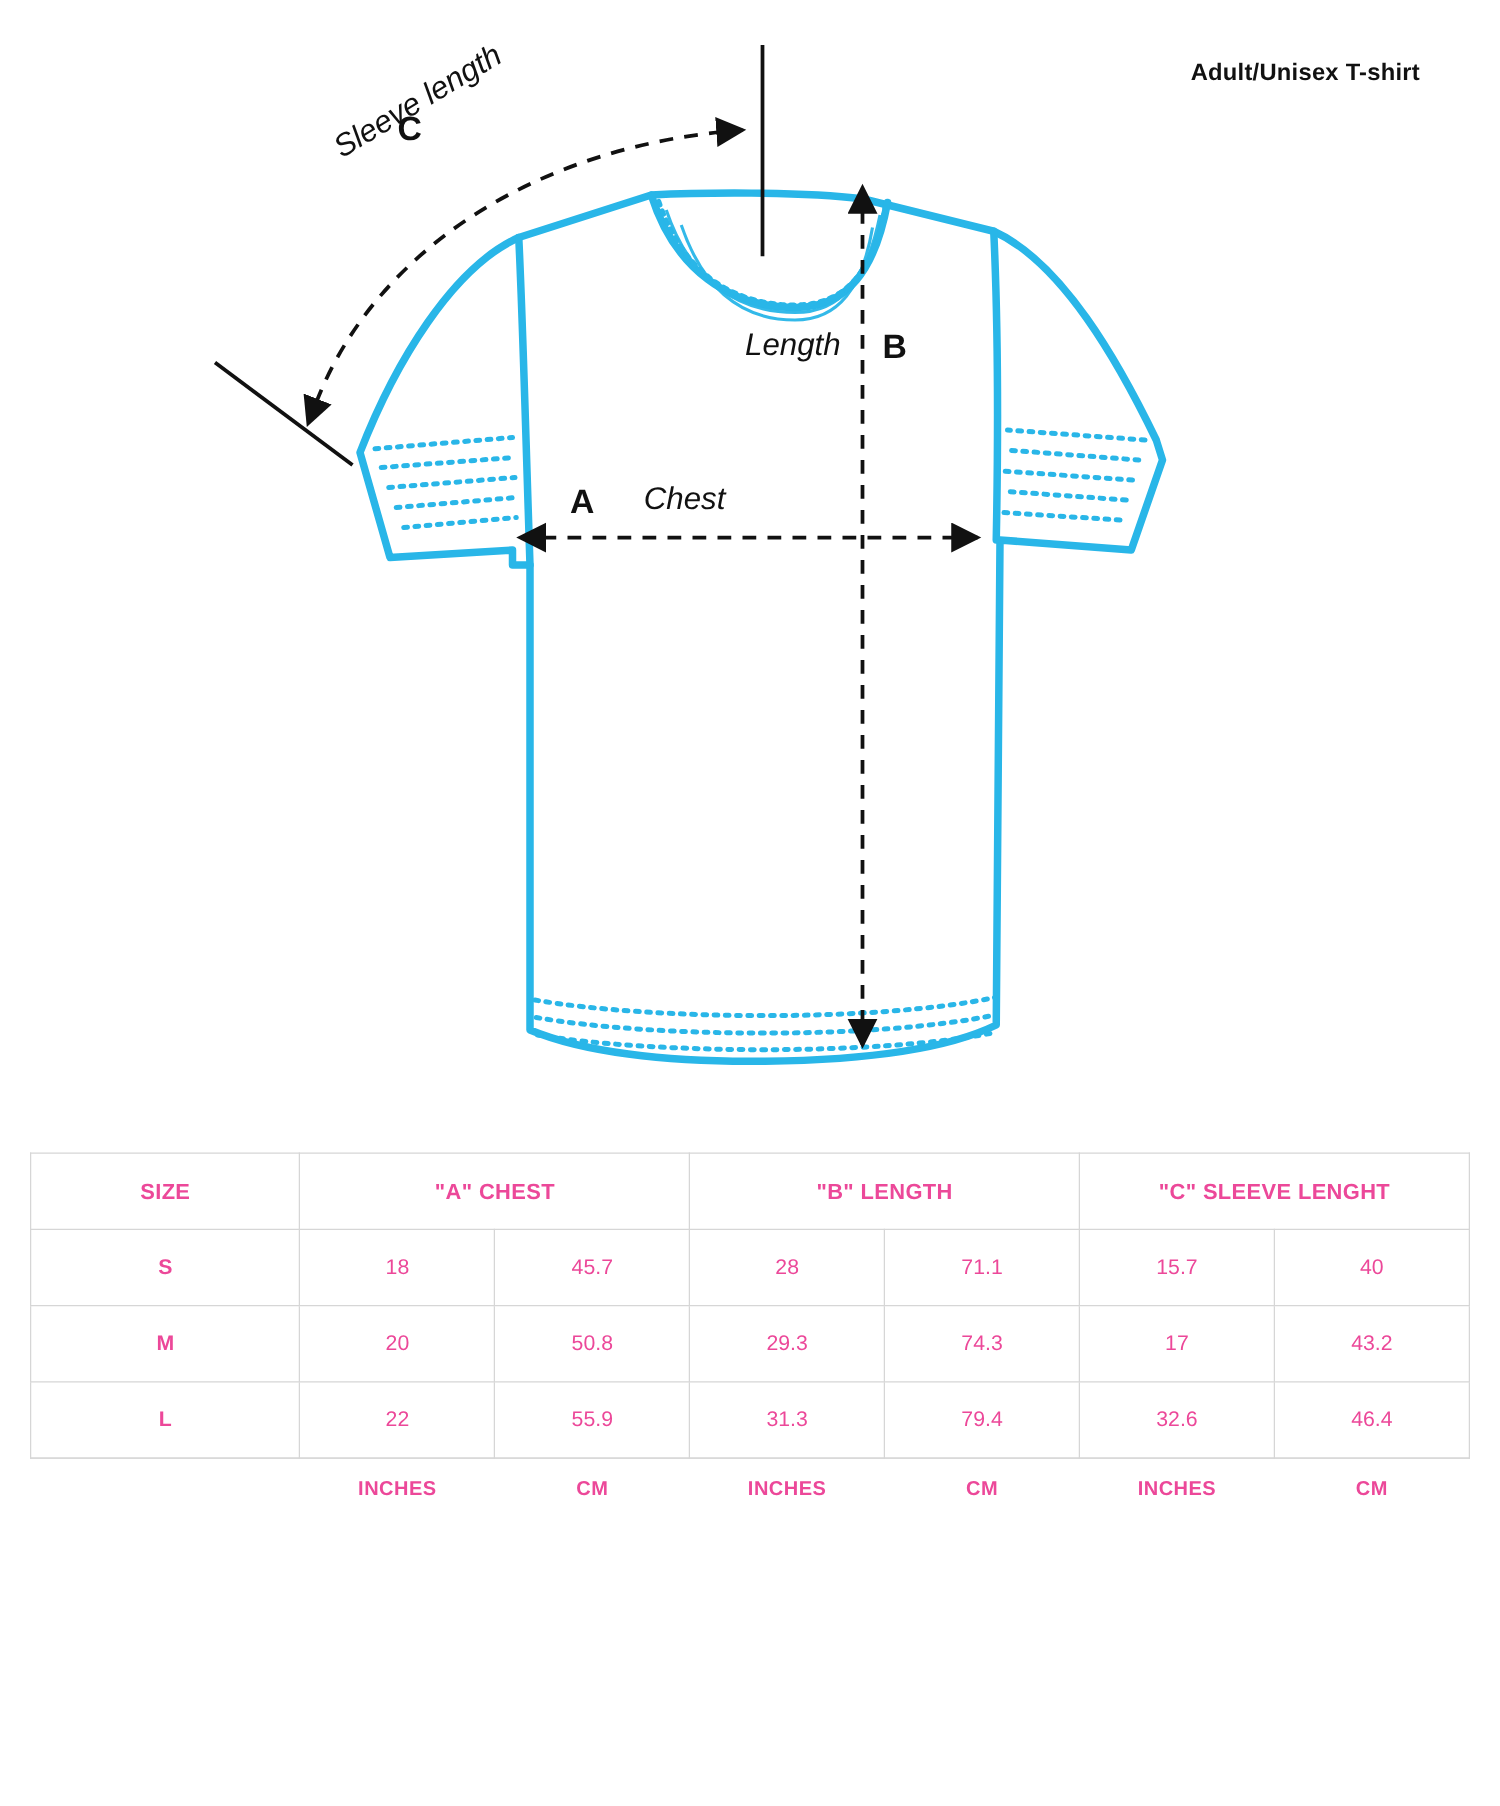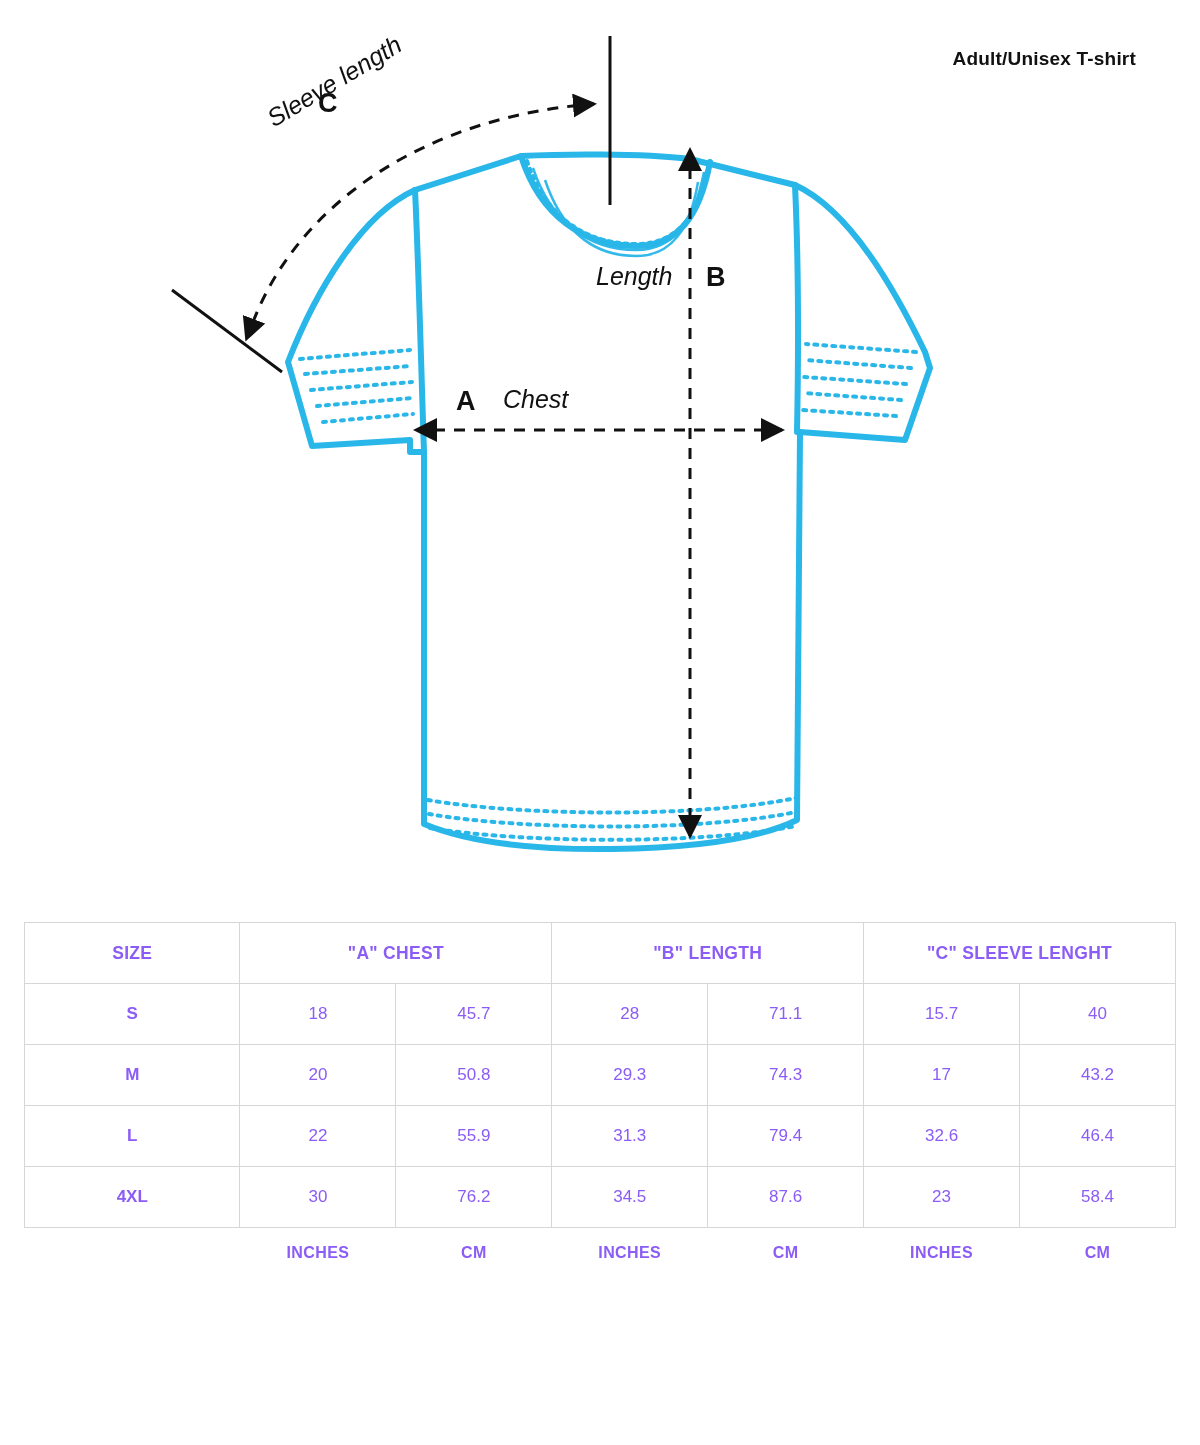--- a/index.html
+++ b/index.html
@@ -55,36 +55,36 @@
   .lbl-italic {
     font-style: italic;
     font-size: 25px;
     color: #111;
   }
   #label-c        { left: 318px; top: 88px; }
   #label-sleeve   { left: 262px; top: 108px; transform: rotate(-31deg); transform-origin: left top; }
   #label-length   { left: 566px; top: 262px; margin-left: 30px; }
   #label-b        { left: 706px; top: 262px; }
   #label-a        { left: 456px; top: 386px; }
-  #label-chest    { left: 503px; top: 385px; }
+  #label-chest    { left: 515px; top: 385px; }
 
   
   #size-table {
     position: absolute;
     left: 24px;
     top: 922px;
     width: 1152px;
     border-collapse: collapse;
     font-size: 17px;
   }
   #size-table th,
   #size-table td {
     border: 1px solid #d6d6d6;
     text-align: center;
-    color: #8b5cf6;
+    color: #ec4899;
   }
   #size-table thead th {
     height: 58px;
     font-weight: bold;
     font-size: 17.5px;
     letter-spacing: 0.3px;
   }
   #size-table tbody td {
     height: 58px;
     font-size: 17px;
@@ -234,29 +234,20 @@
     </tr>
     <tr>
       <td class="size-cell">L</td>
       <td class="col-val">22</td>
       <td class="col-val">55.9</td>
       <td class="col-val">31.3</td>
       <td class="col-val">79.4</td>
       <td class="col-val">32.6</td>
       <td class="col-val">46.4</td>
     </tr>
-    <tr>
-      <td class="size-cell">4XL</td>
-      <td class="col-val">30</td>
-      <td class="col-val">76.2</td>
-      <td class="col-val">34.5</td>
-      <td class="col-val">87.6</td>
-      <td class="col-val">23</td>
-      <td class="col-val">58.4</td>
-    </tr>
   </tbody>
   <tfoot>
     <tr>
       <td></td>
       <td>INCHES</td>
       <td>CM</td>
       <td>INCHES</td>
       <td>CM</td>
       <td>INCHES</td>
       <td>CM</td>

